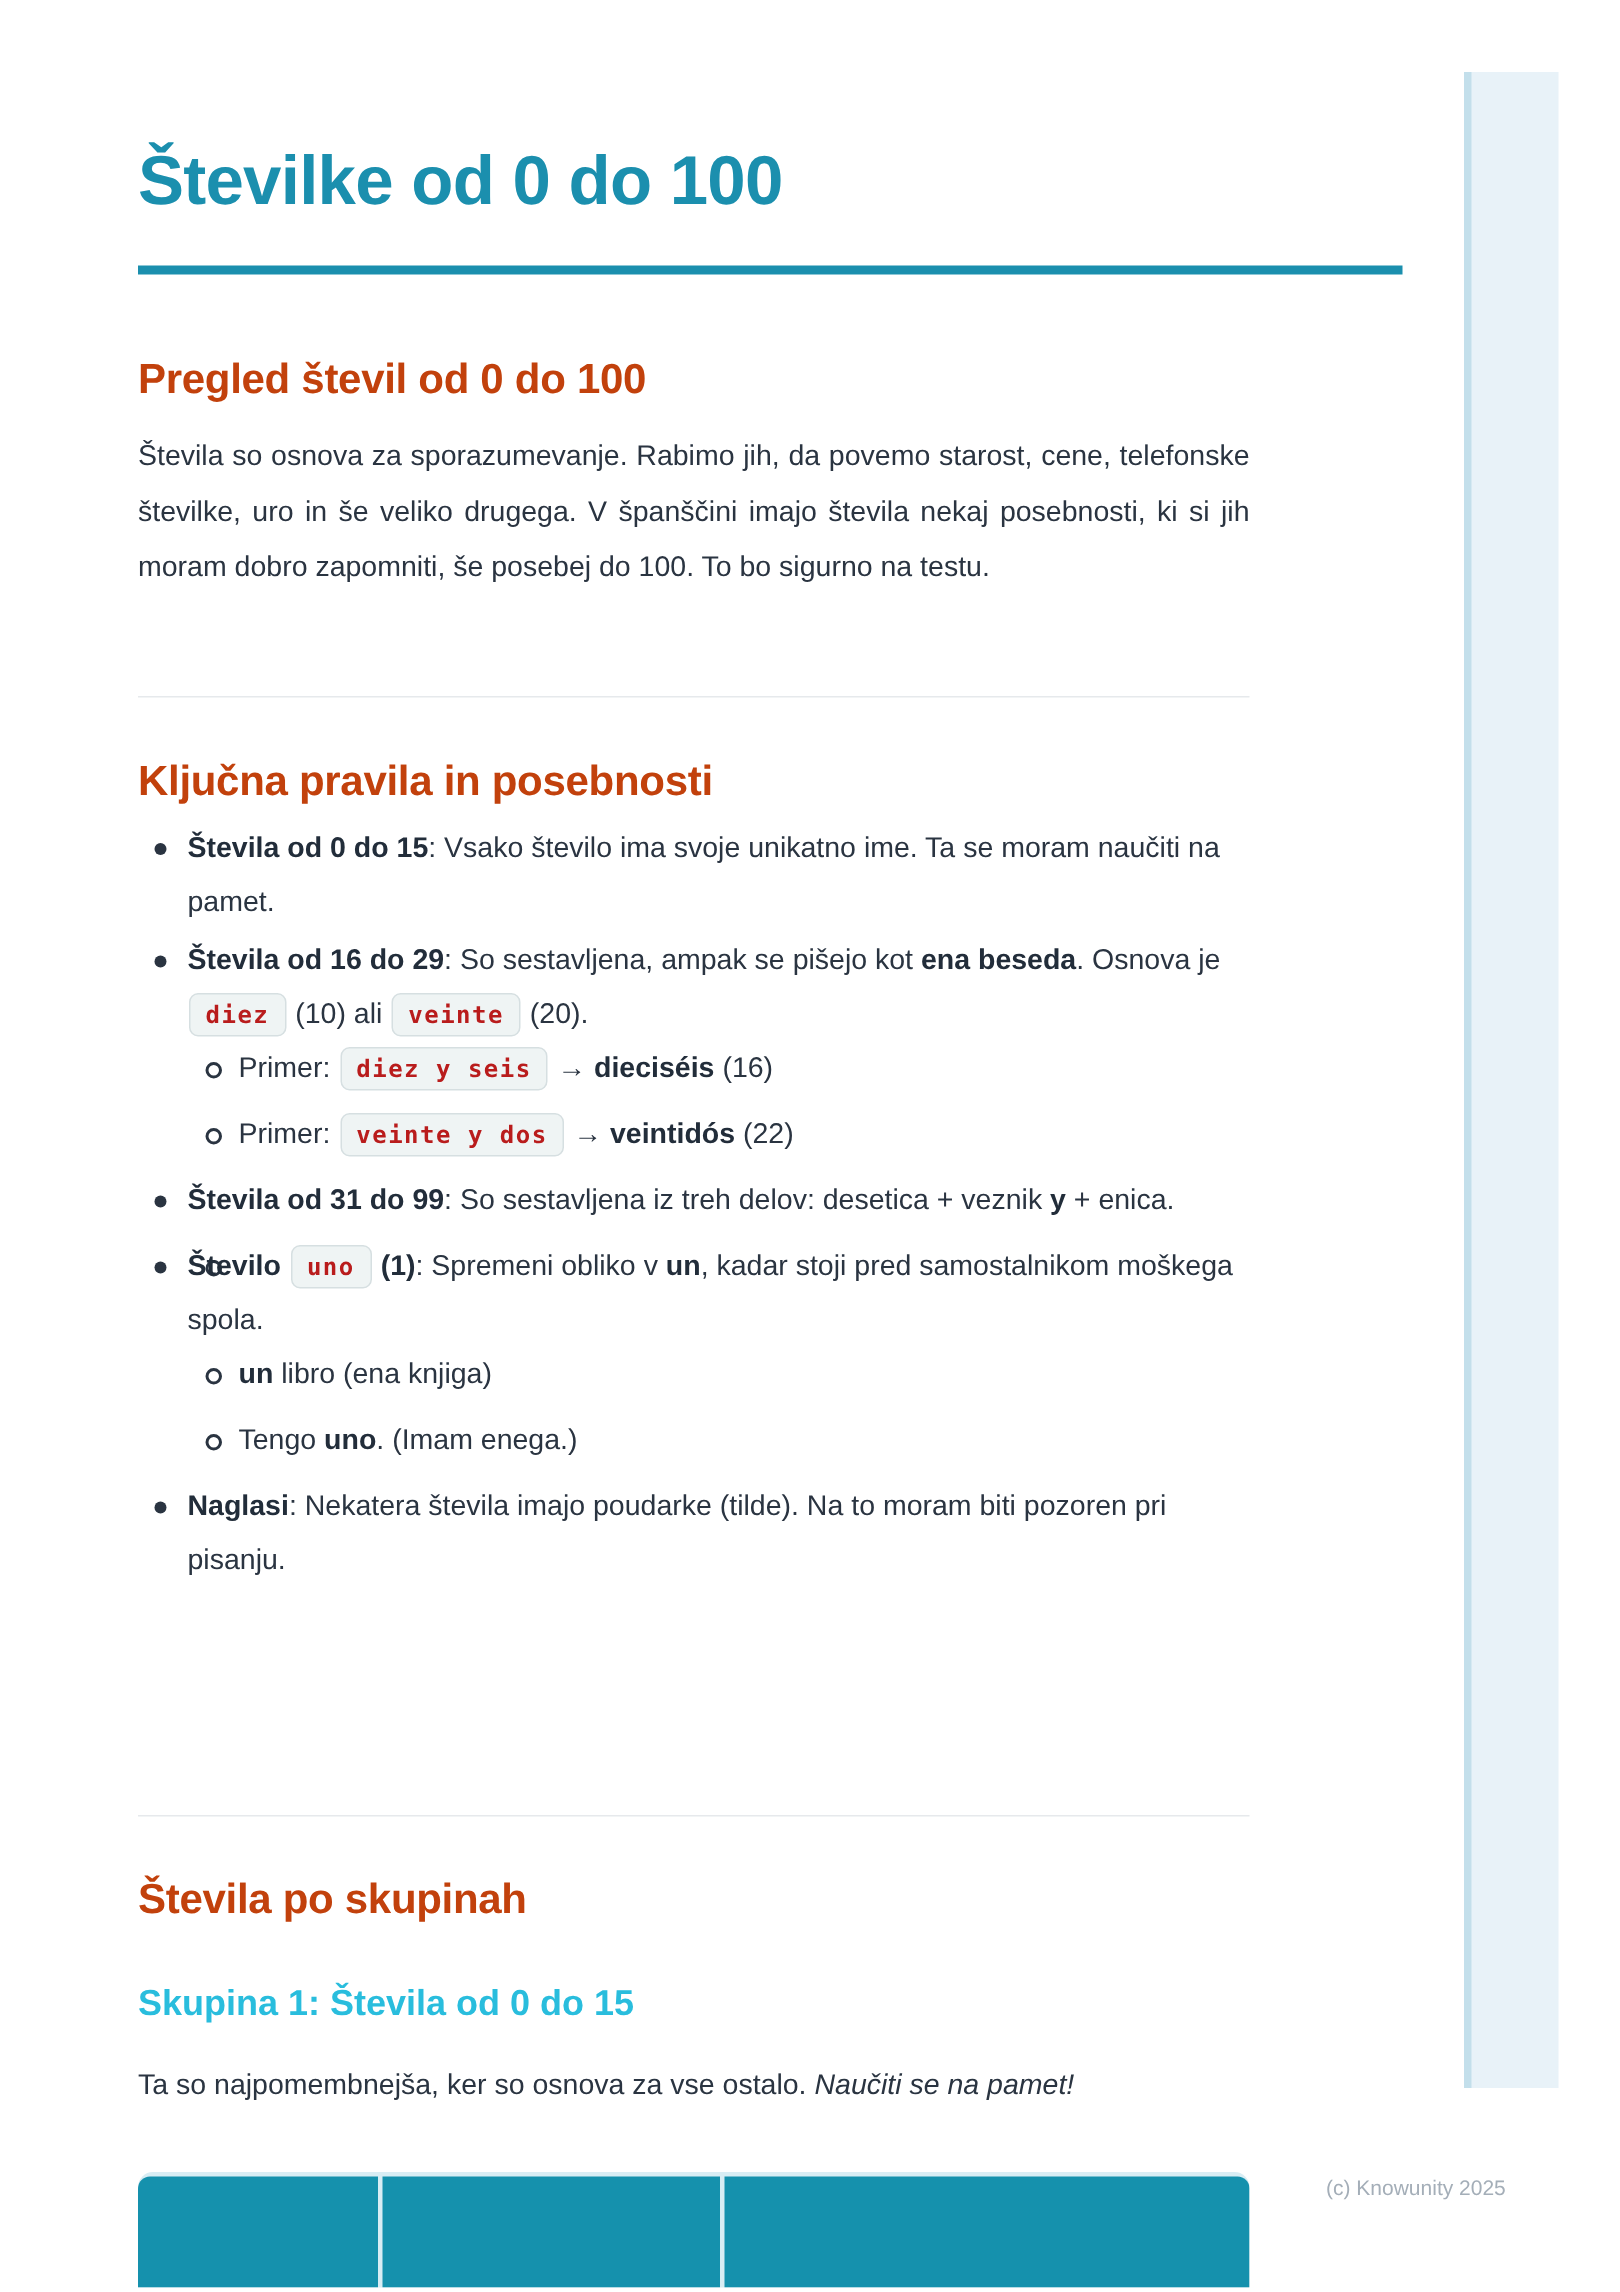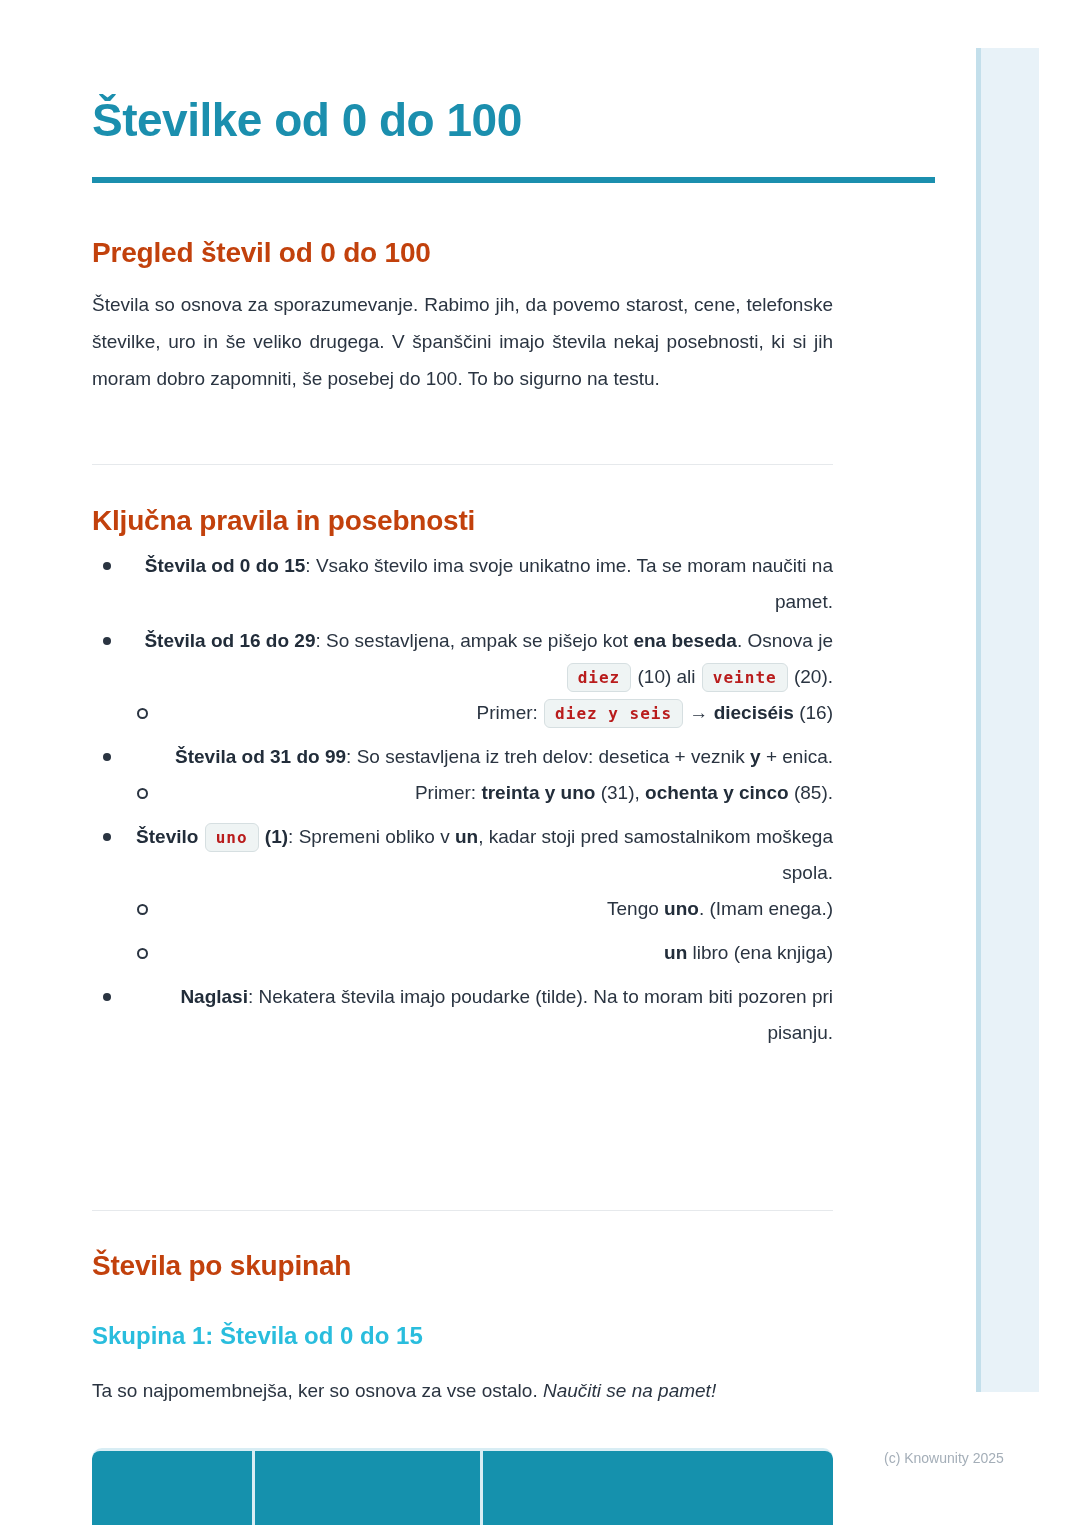--- a/index.html
+++ b/index.html
@@ -55,21 +55,21 @@
 
   .divider {
     position:absolute; left:0; width:741px; height:1px;
     background:#e6e9ec;
   }
   .divider-1 { top:464px; }
   .divider-2 { top:1210px; }
 
   ul.rules { list-style:none; margin:0; padding:0;
     position:absolute; top:548px; left:0; width:741px;
-    font-size:19px; line-height:36px;text-align:right; }
+    font-size:19px; line-height:36px; }
   li.l1 { position:relative; padding-left:33px; margin:0 0 3px 0; }
   li.l1 > .marker {
     position:absolute; left:11px; top:14px; width:8px; height:8px;
     border-radius:50%; background:#2a3441;
   }
   ul.sub { list-style:none; margin:0 0 6px 0; padding:0; }
   li.l2 { position:relative; padding-left:34px; margin:0 0 8px 0; }
   li.l2 > .marker {
     position:absolute; left:12px; top:13px; width:7px; height:7px;
     border-radius:50%; border:2px solid #2a3441; background:transparent;
@@ -131,27 +131,28 @@
     <div class="para para-overview">Števila so osnova za sporazumevanje. Rabimo jih, da povemo starost, cene, telefonske številke, uro in še veliko drugega. V španščini imajo števila nekaj posebnosti, ki si jih moram dobro zapomniti, še posebej do 100. To bo sigurno na testu.</div>
 
     <div class="divider divider-1"></div>
 
     <div class="h2 h2-rules">Ključna pravila in posebnosti</div>
 
     <ul class="rules">
         <li class="l1"><span class="marker"></span><span><strong>Števila od 0 do 15</strong><span>: Vsako število ima svoje unikatno ime. Ta se moram naučiti na pamet.</span></span></li>
         <li class="l1"><span class="marker"></span><span><strong>Števila od 16 do 29</strong><span>: So sestavljena, ampak se pišejo kot </span><strong>ena beseda</strong><span>. Osnova je </span><code class="chip">diez</code><span> (10) ali </span><code class="chip">veinte</code><span> (20).</span></span><ul class="sub">
             <li class="l2"><span class="marker"></span><span><span>Primer: </span><code class="chip">diez y seis</code><span> → </span><strong>dieciséis</strong><span> (16)</span></span></li>
+            <li class="l2"><span class="marker"></span><span><span>Primer: </span><code class="chip">veinte y dos</code><span> → </span><strong>veintidós</strong><span> (22)</span></span></li>
           </ul></li>
         <li class="l1"><span class="marker"></span><span><strong>Števila od 31 do 99</strong><span>: So sestavljena iz treh delov: desetica + veznik </span><strong>y</strong><span> + enica.</span></span><ul class="sub">
-            <li class="l2"><span class="marker"></span><span><span>Primer: </span><strong>treinta y uno</strong><span> (31), </span><strong>ochenta y cinco</strong><span> (85).</span></span></li>
+            <li class="l2"><span class="marker"></span></li>
           </ul></li>
         <li class="l1"><span class="marker"></span><span><strong>Število</strong><span> </span><code class="chip">uno</code><span> </span><strong>(1)</strong><span>: Spremeni obliko v </span><strong>un</strong><span>, kadar stoji pred samostalnikom moškega spola.</span></span><ul class="sub">
+            <li class="l2"><span class="marker"></span><span><strong>un</strong><span> libro (ena knjiga)</span></span></li>
             <li class="l2"><span class="marker"></span><span><span>Tengo </span><strong>uno</strong><span>. (Imam enega.)</span></span></li>
-            <li class="l2"><span class="marker"></span><span><strong>un</strong><span> libro (ena knjiga)</span></span></li>
           </ul></li>
         <li class="l1"><span class="marker"></span><span><strong>Naglasi</strong><span>: Nekatera števila imajo poudarke (tilde). Na to moram biti pozoren pri pisanju.</span></span></li>
       </ul>
 
     <div class="divider divider-2"></div>
 
     <div class="h2 h2-groups">Števila po skupinah</div>
 
     <div class="h3">Skupina 1: Števila od 0 do 15</div>
 

